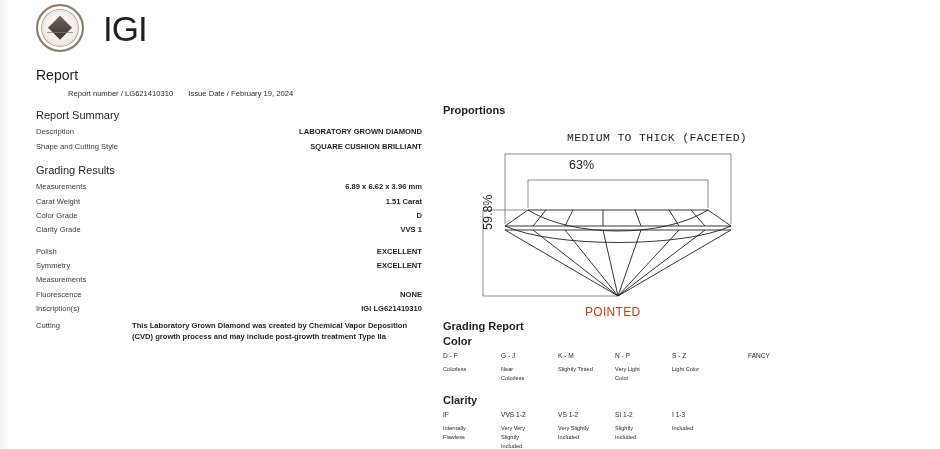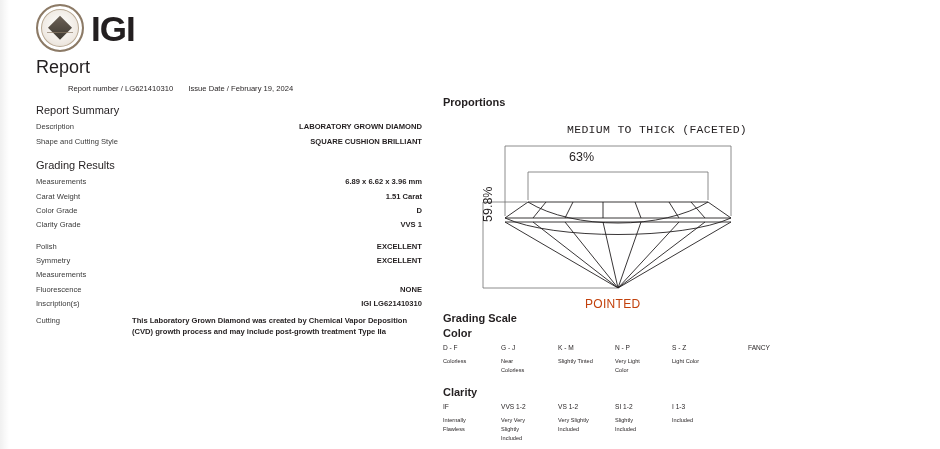--- a/index.html
+++ b/index.html
@@ -54,39 +54,39 @@
     left: 50%;
     top: 50%;
     width: 26px;
     height: 8px;
     transform: translate(-50%, 4px);
     border-top: 1px solid #8c7a66;
     opacity: .7;
   }
   .logo-text {
     font-size: 35px;
-    font-weight: bold;
+    font-weight: normal;
     letter-spacing: -1px;
-    margin-left: 7px;
+    margin-left: 19px;
     color: #231f20;
     line-height: 1;
   }
 
   
   .left-col {
     position: absolute;
     left: 36px;
     top: 57px;
     width: 386px;
   }
   .report-title {
-    font-size: 18px;
+    font-size: 14px;
     font-weight: normal;
     color: #231f20;
-    margin: 0 0 6px 0;
+    margin: 10px 0 6px 0;
   }
   .report-meta {
     font-size: 7.6px;
     color: #231f20;
     margin-bottom: 11px;
     white-space: nowrap;
     padding-left: 32px;
   }
   .report-meta .gap { display: inline-block; width: 11px; }
 
@@ -136,21 +136,21 @@
 
   
   .right-col {
     position: absolute;
     left: 443px;
     top: 92px;
     width: 470px;
   }
   .prop-title {
     font-size: 11px;
-    margin: 4px 0 2px 0;
+    margin: 12px 0 2px 0;
   }
   .diagram {
     position: relative;
     width: 470px;
     height: 196px;
   }
   .diagram svg { display: block; }
   .girdle-label {
     position: absolute;
     left: 124px;
@@ -378,21 +378,21 @@
           <line x1="40" y1="178" x2="174" y2="178"></line>
         </g>
       </svg>
 
       <div class="girdle-label">MEDIUM TO THICK (FACETED)</div>
       <div class="table-pct">63%</div>
       <div class="depth-pct">59.8%</div>
       <div class="culet-label">POINTED</div>
     </div>
 
-    <h2 class="scale-title">Grading Scale</h2>
+    <h2 class="scale-title">Grading Report</h2>
     <h3 class="scale-sub">Color</h3>
 
     <div class="scale-grid">
       <div class="scale-cell sc-c1">
         <div class="scale-code">D - F</div>
         <div class="scale-desc">Colorless</div>
       </div>
       <div class="scale-cell sc-c2">
         <div class="scale-code">G - J</div>
         <div class="scale-desc">Near<br>Colorless</div>

